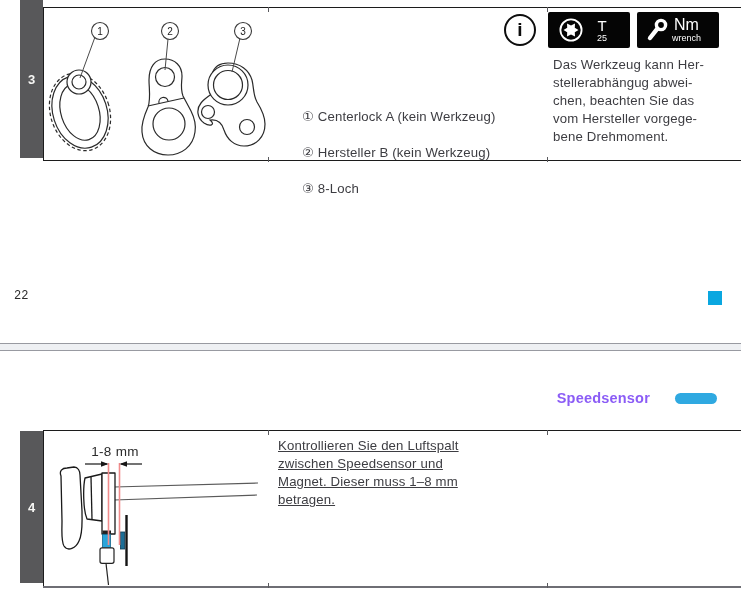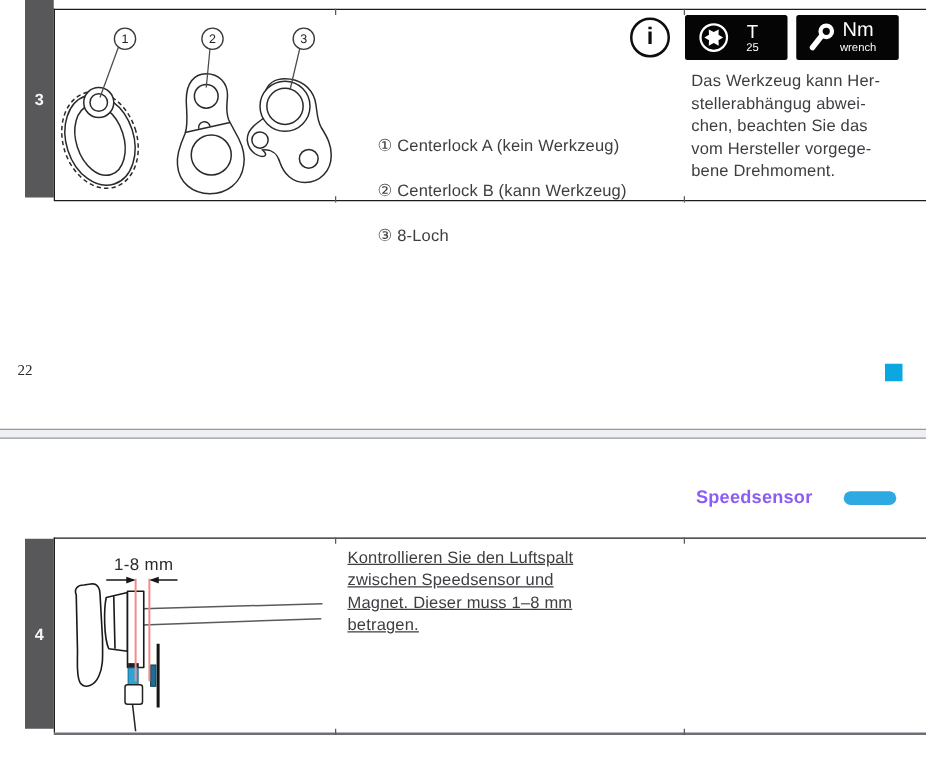--- a/index.html
+++ b/index.html
@@ -37,21 +37,21 @@
   .info-icon span{font-size:19px;font-weight:bold;color:#0d0d0d;line-height:1;margin-top:-1px;}
   .badge{position:absolute;top:12px;height:36px;width:82px;background:#050505;border-radius:2px;
     display:flex;align-items:center;color:#fff;box-sizing:border-box;}
   .badge-torx{left:548px;padding-left:10px;gap:13px;}
   .badge-nm{left:637px;padding-left:7px;gap:0;}
   .badge-col{display:flex;flex-direction:column;align-items:center;line-height:1;}
   .badge-main{font-size:15px;}
   .badge-nm .badge-main{font-size:16px;}
   .badge-sub{font-size:9px;margin-top:1px;}
   
-  .page-num{position:absolute;left:14px;top:289px;font-family:Liberation Serif, serif;font-size:12px;color:#2b2b2b;}
+  .page-num{position:absolute;left:14px;top:289px;font-family:Liberation Mono, monospace;font-size:12px;color:#2b2b2b;}
   .blue-square{position:absolute;left:708px;top:291px;width:14px;height:14px;background:#0aa7e0;}
   .page-divider{position:absolute;left:0;top:343px;width:741px;height:6px;background:#eef0f3;
     border-top:1.6px solid #989aa1;border-bottom:1.6px solid #989aa1;}
   .section-title{position:absolute;left:450px;top:390px;width:200px;text-align:right;
     font-size:14.5px;font-weight:bold;color:#8b5cf6;letter-spacing:.2px;}
   .section-pill{position:absolute;left:675px;top:393px;width:42px;height:11px;border-radius:6px;background:#2fa9e1;}
   svg text{font-family:"Liberation Sans","DejaVu Sans",sans-serif;}
 </style>
 </head>
 <body>
@@ -105,21 +105,21 @@
       <circle cx="126" cy="23" r="8.5" fill="#fff" stroke="#3a3a3a" stroke-width="1.1"></circle>
       <circle cx="199" cy="23" r="8.5" fill="#fff" stroke="#3a3a3a" stroke-width="1.1"></circle>
       <text x="56" y="26.5" font-size="10" text-anchor="middle" fill="#222">1</text>
       <text x="126" y="26.5" font-size="10" text-anchor="middle" fill="#222">2</text>
       <text x="199" y="26.5" font-size="10" text-anchor="middle" fill="#222">3</text>
     </g>
   </svg>
 
   <div class="bodytext s3-options">
     <div>① Centerlock A (kein Werkzeug)</div>
-    <div>② Centerlock B (kann Werkzeug)</div>
+    <div>② Hersteller B (kein Werkzeug)</div>
     <div>③ 8-Loch</div>
   </div>
 
   <div class="info-icon">
     <span>i</span>
   </div>
 
   <div class="badge badge-torx">
     <svg width="26" height="26" viewBox="0 0 26 26">
       <circle cx="13" cy="13" r="10.6" stroke="#fff" stroke-width="1.8" fill="none"></circle>

